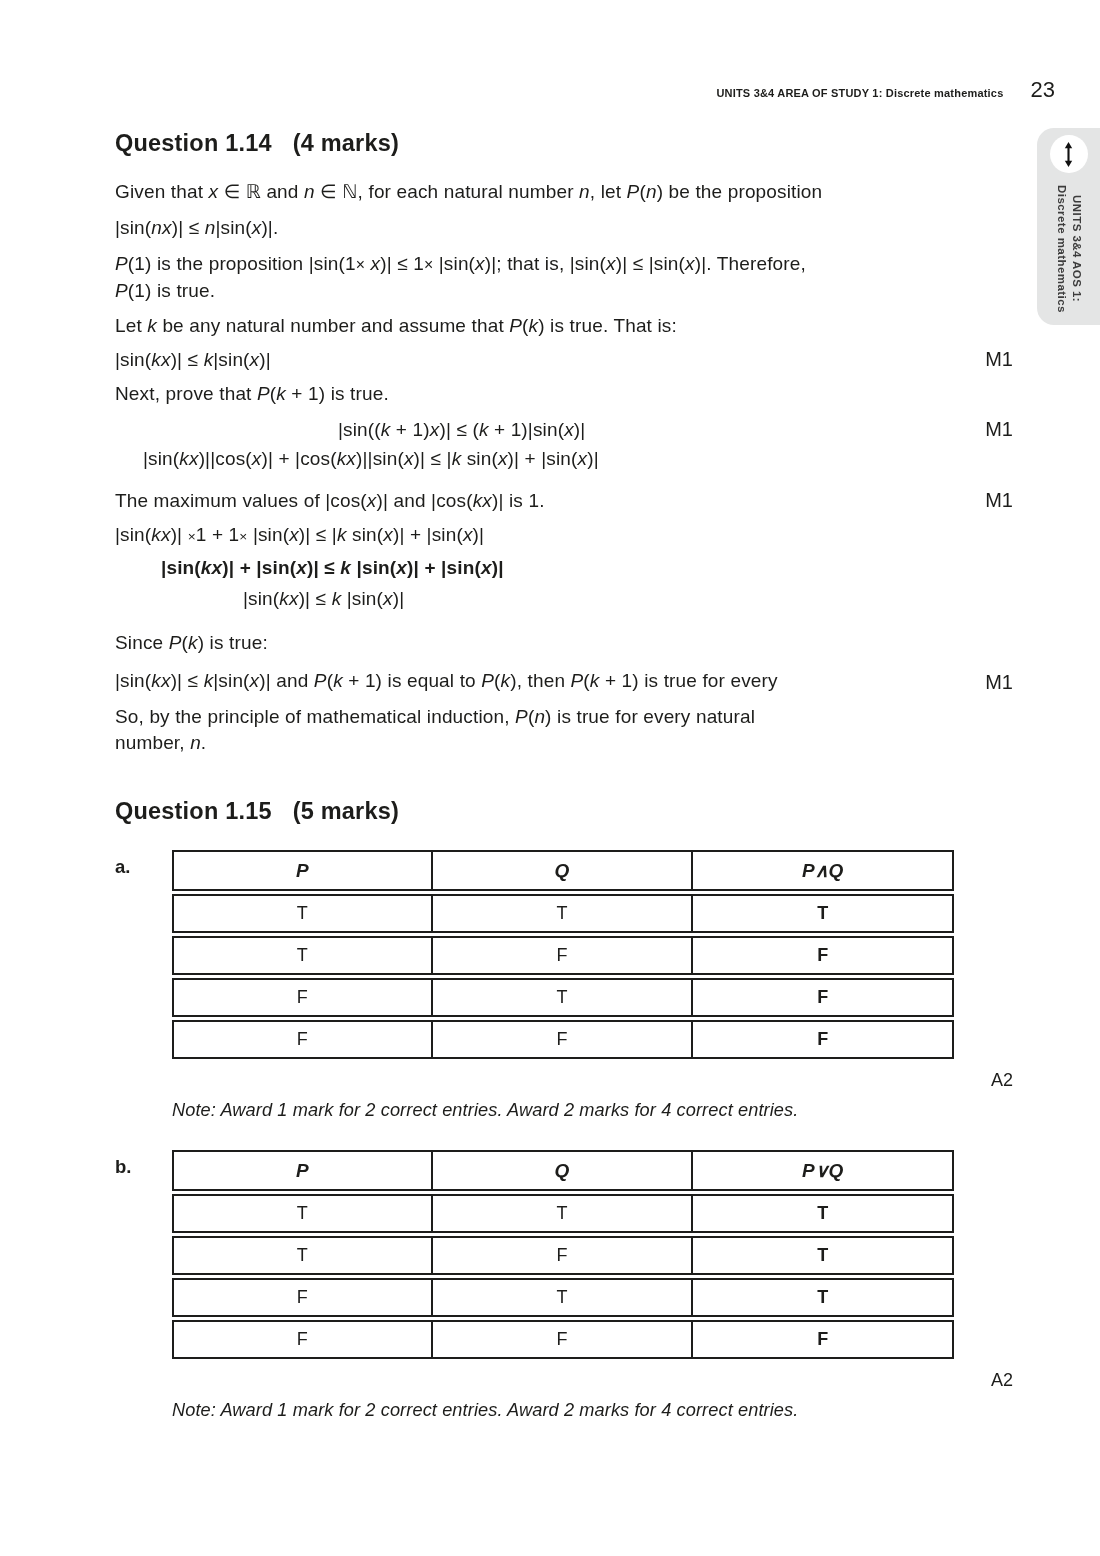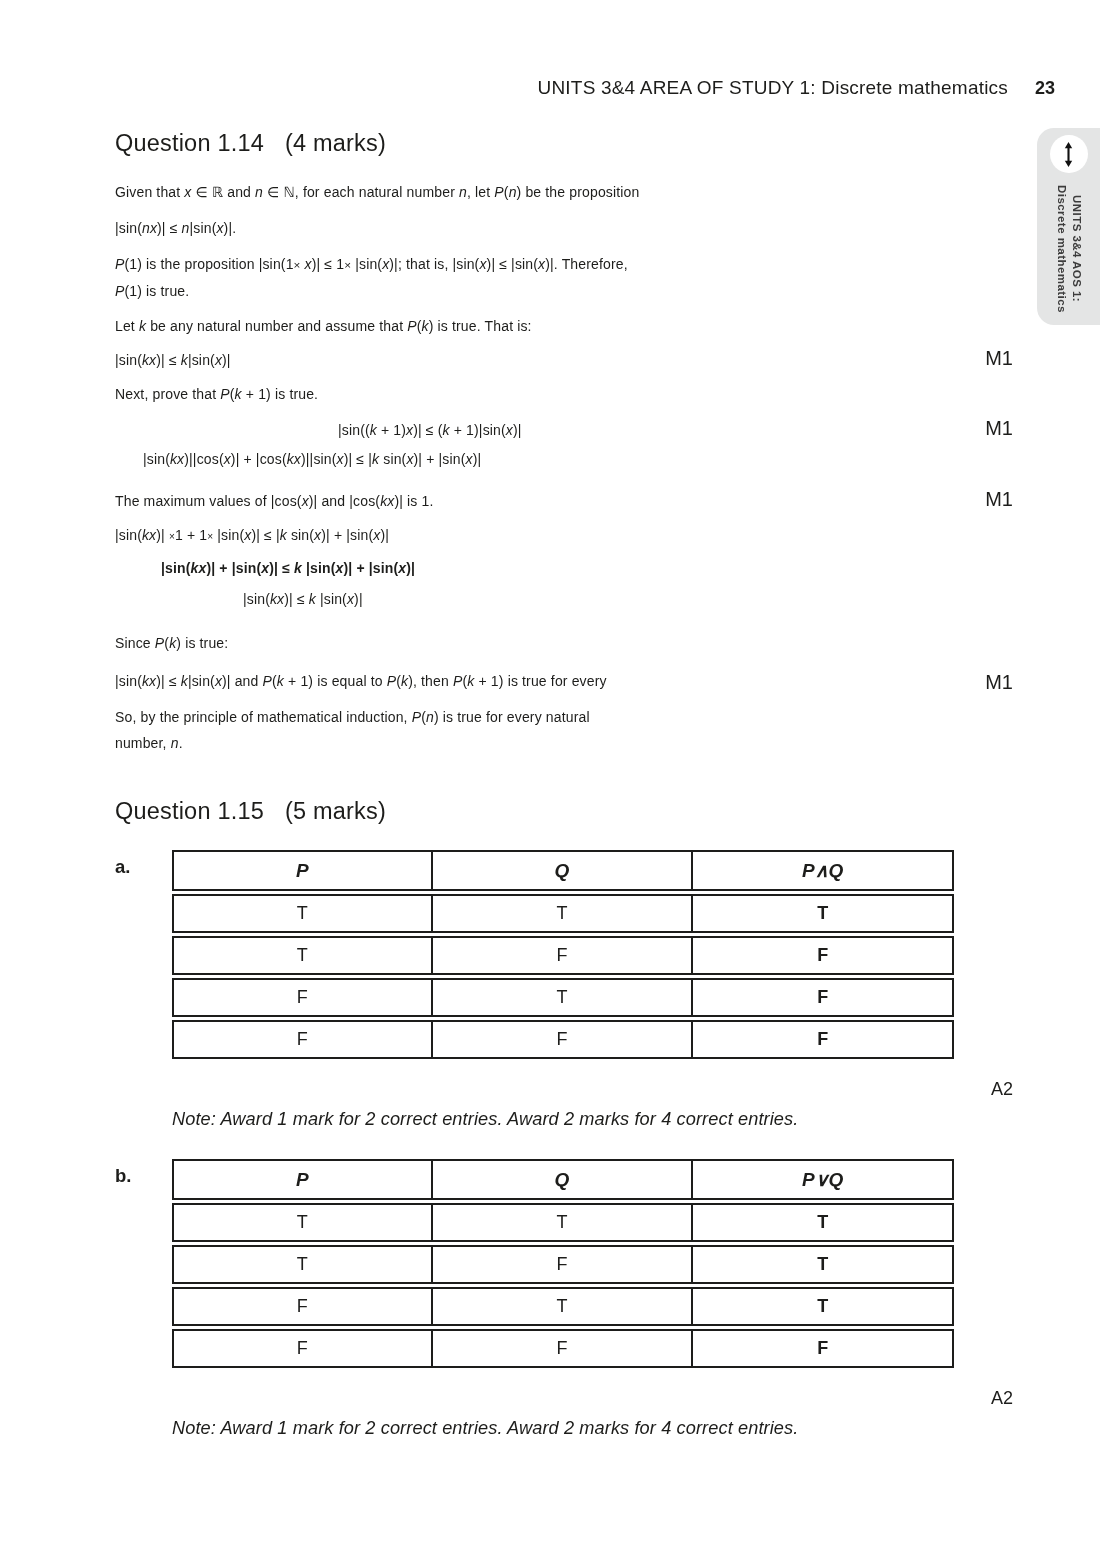--- a/index.html
+++ b/index.html
@@ -7,22 +7,22 @@
     position:relative; width:1100px; height:1556px; margin:0 auto;
     background:#ffffff; overflow:hidden;
     font-family:"Liberation Sans", sans-serif; color:#1d1d1b;
   }
 
   
   .running-head {
     position:absolute; top:77px; right:45px;
     display:flex; align-items:baseline; gap:27px;
   }
-  .rh-title { font-size:19px; font-weight:normal; letter-spacing:0.2px; }
-  .rh-page  { font-size:18px; font-weight:bold;text-align:right; }
+  .rh-title { font-size:11px; font-weight:bold; letter-spacing:0.2px; }
+  .rh-page  { font-size:22px; font-weight:normal;text-align:right; }
 
   
   .side-tab {
     position:absolute; top:128px; right:0; width:63px; height:197px;
     background:#e4e5e5; border-radius:17px 0 0 17px;
     display:flex; flex-direction:column; align-items:center;
   }
   .tab-circle {
     width:38px; height:38px; border-radius:50%; background:#ffffff;
     margin-top:7px; display:flex; align-items:center; justify-content:center;
@@ -30,24 +30,24 @@
   .tab-text {
     margin-top:5px; height:142px;
     writing-mode:vertical-rl; text-align:center;
     font-size:11.5px; font-weight:bold; letter-spacing:0.45px;
     color:#3c3c3c; line-height:15px;
   }
 
   
   .content { position:absolute; left:115px; top:130px; width:898px; }
 
-  .qtitle { margin:0; font-size:23.5px; font-weight:normal; letter-spacing:0.2px; }
+  .qtitle { margin:0; font-size:23.5px; font-weight:bold; letter-spacing:0.2px; }
   .qtitle .marks { margin-left:21px; }
 
-  .para, .math { font-size:14px; line-height:26px; letter-spacing:0.15px; }
+  .para, .math { font-size:19px; line-height:26px; letter-spacing:0.15px; }
   .math i { font-style:italic; }
   .math small { font-size:72%; }
   .mark { font-size:20px; }
 
   .frow { display:flex; justify-content:space-between; align-items:baseline; }
   .ind1 { padding-left:28px; }
   .ind2 { padding-left:46px;font-weight:bold; }
   .ind3 { padding-left:128px; }
   .ctr  { margin-left:223px; margin-right:auto; }
 
@@ -60,21 +60,21 @@
   .part-body { flex:1; }
   table.truth { border-collapse:separate; border-spacing:0 3px; width:782px; table-layout:fixed; }
   .truth th, .truth td {
     border:2px solid #1d1d1b; border-left:none;
     text-align:center; vertical-align:middle; padding:0;
     height:35px; font-size:18px;
   }
   .truth th:first-child, .truth td:first-child { border-left:2px solid #1d1d1b; }
   .truth th { height:37px; font-weight:bold; font-style:italic; font-size:19px; }
   .truth td:last-child { font-weight:bold; }
-  .mark-line { text-align:right; font-size:18px; margin-top:17px; }
+  .mark-line { text-align:right; font-size:18px; margin-top:8px; }
   .note { font-style:italic; font-size:18.2px; margin-top:9px; letter-spacing:0.1px; }.mt8{margin-top:8px}.mt9{margin-top:9px}.mt10{margin-top:10px}
   .mt12{margin-top:12px}.mt16{margin-top:16px}.mt18{margin-top:18px}.mt22{margin-top:22px}
   .mt3{margin-top:3px}.mt5{margin-top:5px}.mt26{margin-top:26px}.mt42{margin-top:42px}
 </style>
 </head>
 <body>
 
 <div class="page">
 
   <div class="running-head">

